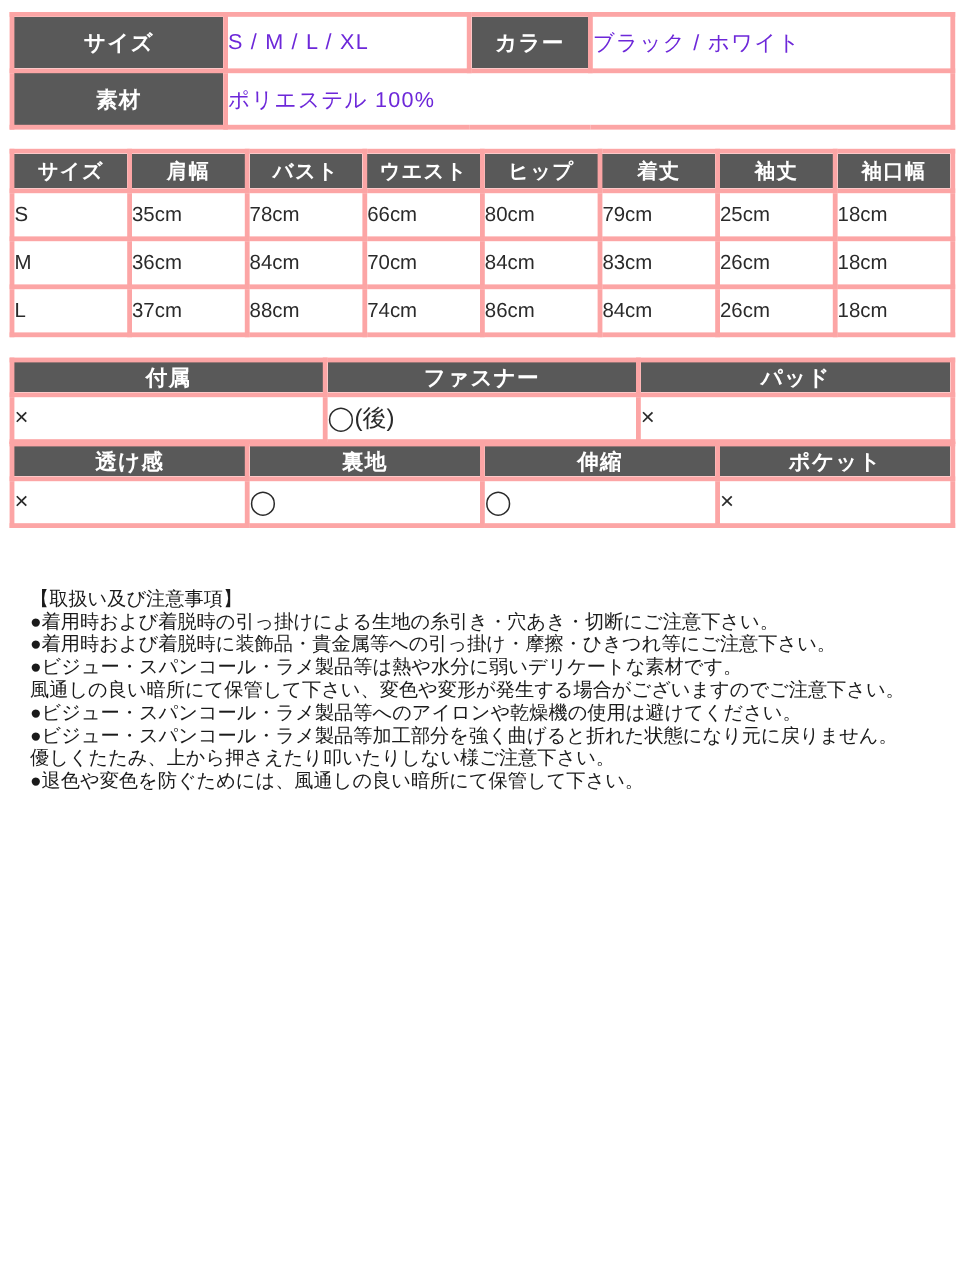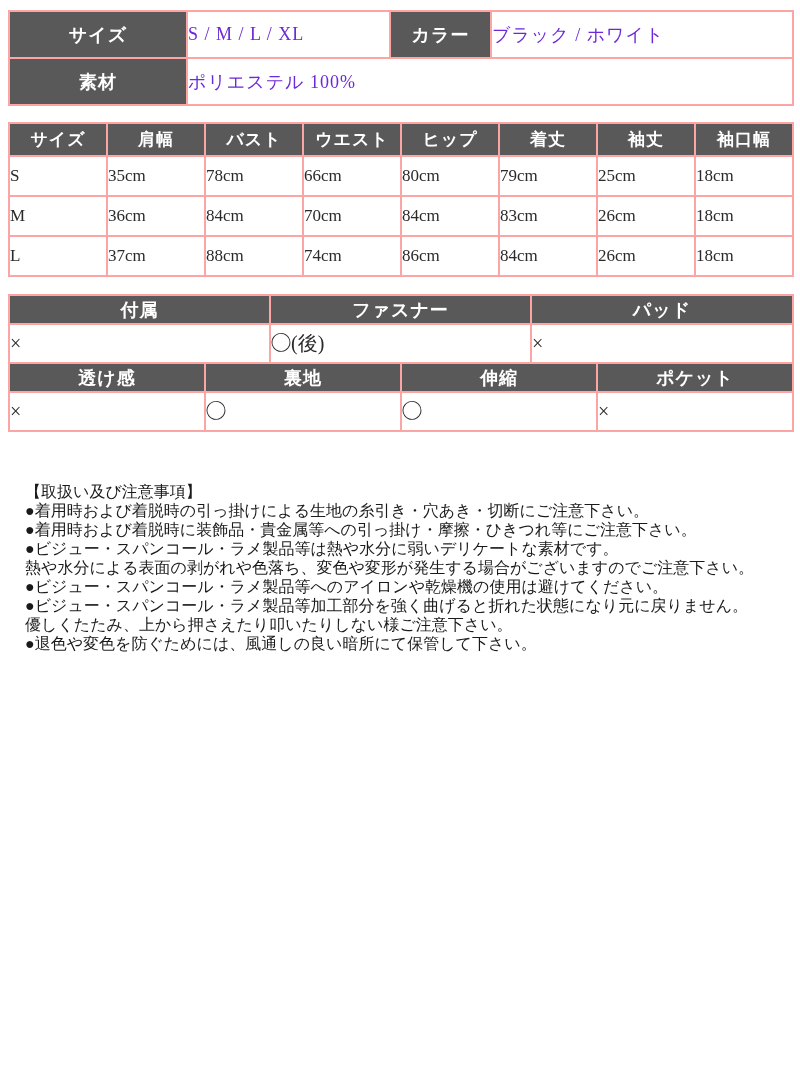--- a/index.html
+++ b/index.html
@@ -6,21 +6,21 @@
   html, body { background: #ffffff; }
   body {
     width: 800px; height: 1067px;
     font-family: "Liberation Sans", "DejaVu Sans", sans-serif;
     color: #222222;
     overflow: hidden;
   }
   .page { padding: 10px 8px 0 8px; }
 
   table { border-collapse: collapse; table-layout: fixed; width: 784px; }
-  td, th { border: 2px solid #fca5a5; vertical-align: middle; overflow: hidden; font-family: Liberation Serif, serif; }
+  td, th { border: 4px solid #fca5a5; vertical-align: middle; overflow: hidden; }
   .hdr {
     background: #595959; color: #ffffff;
     font-weight: bold; font-size: 18px;
     letter-spacing: 1px;
   }
 
   
   .spec td, .spec th { height: 47px; }
   .spec .val { font-size: 18px; color: #6d28d9; letter-spacing: 1px; }
 
@@ -161,20 +161,20 @@
       <td>×</td>
     </tr>
   </tbody>
     </table>
 
   <div class="notes">
     <div class="line">【取扱い及び注意事項】</div>
     <div class="line">●着用時および着脱時の引っ掛けによる生地の糸引き・穴あき・切断にご注意下さい。</div>
     <div class="line">●着用時および着脱時に装飾品・貴金属等への引っ掛け・摩擦・ひきつれ等にご注意下さい。</div>
     <div class="line">●ビジュー・スパンコール・ラメ製品等は熱や水分に弱いデリケートな素材です。</div>
-    <div class="line">熱や水分による表面の剥がれや色落ち、変色や変形が発生する場合がございますのでご注意下さい。</div>
+    <div class="line">風通しの良い暗所にて保管して下さい、変色や変形が発生する場合がございますのでご注意下さい。</div>
     <div class="line">●ビジュー・スパンコール・ラメ製品等へのアイロンや乾燥機の使用は避けてください。</div>
     <div class="line">●ビジュー・スパンコール・ラメ製品等加工部分を強く曲げると折れた状態になり元に戻りません。</div>
     <div class="line">優しくたたみ、上から押さえたり叩いたりしない様ご注意下さい。</div>
     <div class="line">●退色や変色を防ぐためには、風通しの良い暗所にて保管して下さい。</div>
   </div>
 
 </div>
 
 </body></html>

